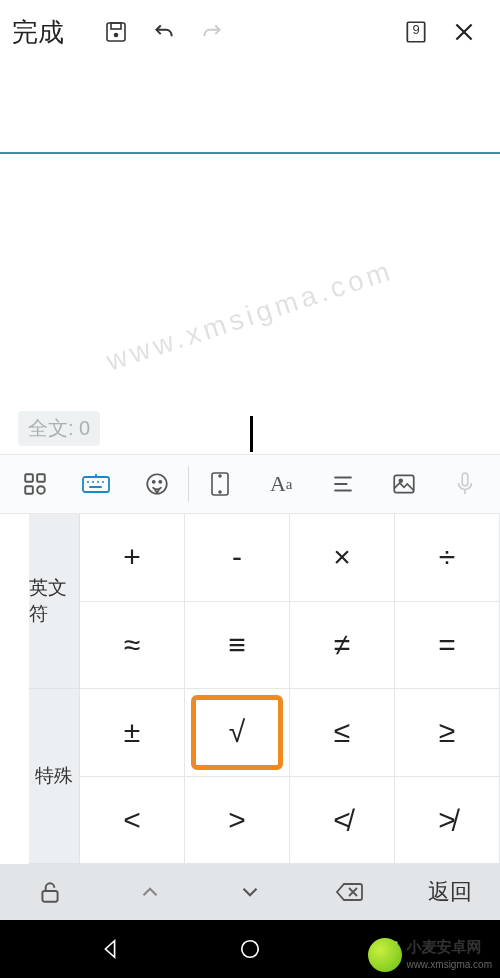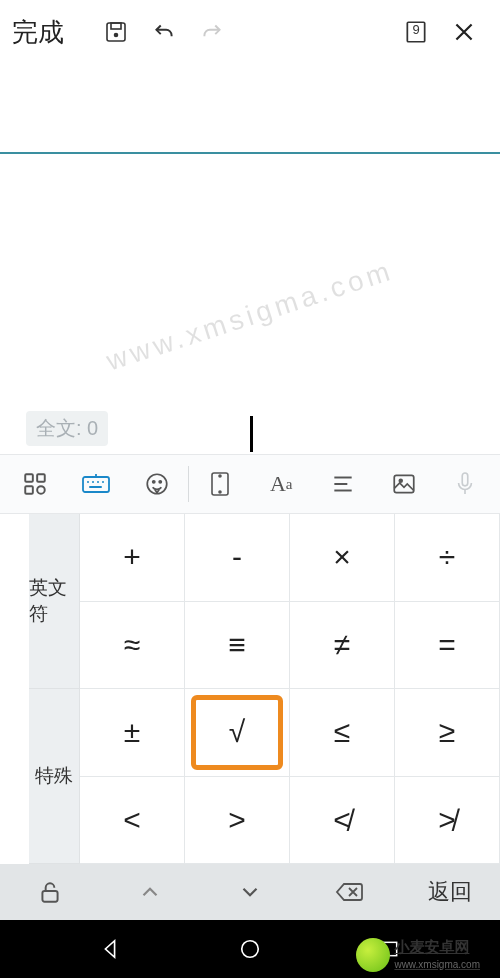--- a/index.html
+++ b/index.html
@@ -11,21 +11,21 @@
   .topbar .done { font-size:26px; font-weight:500; margin-right:28px; }
   .topbar .spacer { flex:1; }
   .topbar .ticon { width:48px; height:48px; display:flex; align-items:center; justify-content:center; color:#333; }
   .topbar .ticon.dis { color:#ccc; }
 
   
   .textzone { height:90px; border-bottom:2px solid #3a8fa0; }
 
   
   .canvas { position:relative; height:300px; background:#fff; }
-  .canvas .charcount { position:absolute; left:26px; bottom:8px; background:#eef1f2; color:#a9b0b5; font-size:20px; padding:4px 10px; border-radius:4px; }
+  .canvas .charcount { position:absolute; left:18px; bottom:8px; background:#eef1f2; color:#a9b0b5; font-size:20px; padding:4px 10px; border-radius:4px; }
   .canvas .cursor { position:absolute; left:250px; bottom:2px; width:3px; height:36px; background:#000; }
 
   
   .sectoolbar { height:60px; border-top:1px solid #e6e8ea; border-bottom:1px solid #e6e8ea; display:flex; align-items:center; background:#fafbfc; padding:0 4px; }
   .sectoolbar > div { flex:1; display:flex; align-items:center; justify-content:center; color:#555; height:100%; }
   .sectoolbar .divider { flex:0 0 1px; width:1px; height:36px; background:#d8dbdd; }
   .sectoolbar .kb  { color:#1a88c9; }
   .sectoolbar .mic { color:#c9cdd0; }
 
   
@@ -41,21 +41,21 @@
   .botbar { height:56px; background:#e2e5e7; display:flex; align-items:flex-end; }
   .botbar > div { flex:1; display:flex; align-items:center; justify-content:center; color:#555; font-size:22px; height:100%; }
   .botbar .ret { font-size:22px; color:#333; }
 
   
   .navbar { height:58px; background:#000; display:flex; align-items:center; justify-content:space-around; padding:0 40px; }
   .navbar div { width:28px; height:28px; display:flex; align-items:center; justify-content:center; }
 
   
   .wm-diag { position:absolute; left:50%; top:300px; transform:translateX(-50%) rotate(-18deg); color:rgba(0,0,0,.12); font-size:28px; letter-spacing:4px; pointer-events:none; }
-  .wm-logo { position:absolute; right:20px; bottom:6px; display:flex; align-items:center; gap:4px; color:#333;text-decoration:underline; }
+  .wm-logo { position:absolute; right:8px; bottom:6px; display:flex; align-items:center; gap:4px; color:#333; }
   .wm-logo .ball { width:34px; height:34px; background:radial-gradient(circle at 35% 35%, #c7ef3e, #6abf17); border-radius:50%; box-shadow:0 2px 4px rgba(0,0,0,.3); position:relative; }
   .wm-logo .txt b { font-size:15px; font-weight:700; display:block; line-height:1; }
   .wm-logo .txt span { font-size:10px; color:#666; }
 
   svg { display:block; }
 </style>
 </head>
 <body>
 
 <div class="app">

